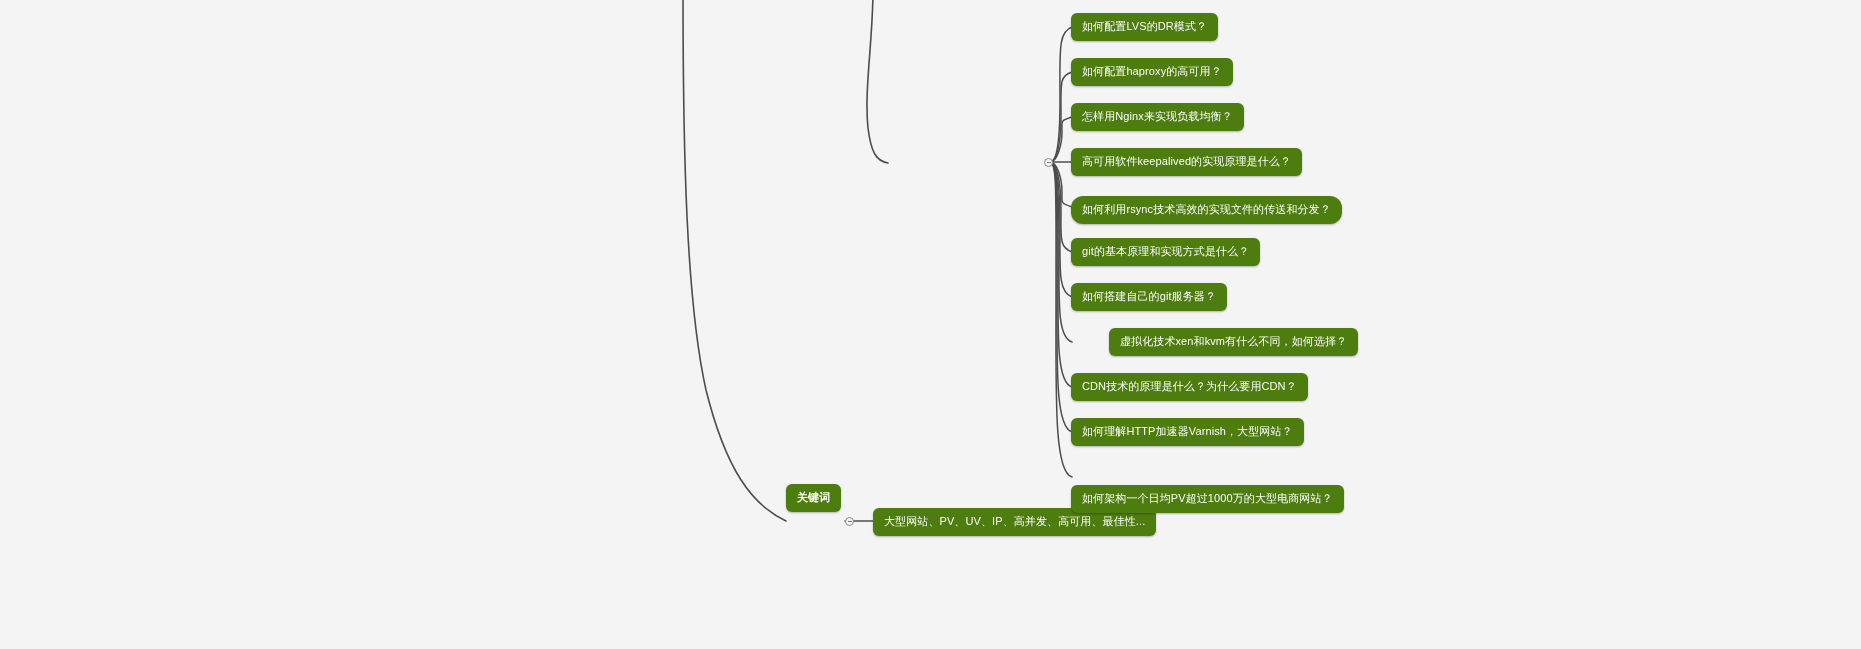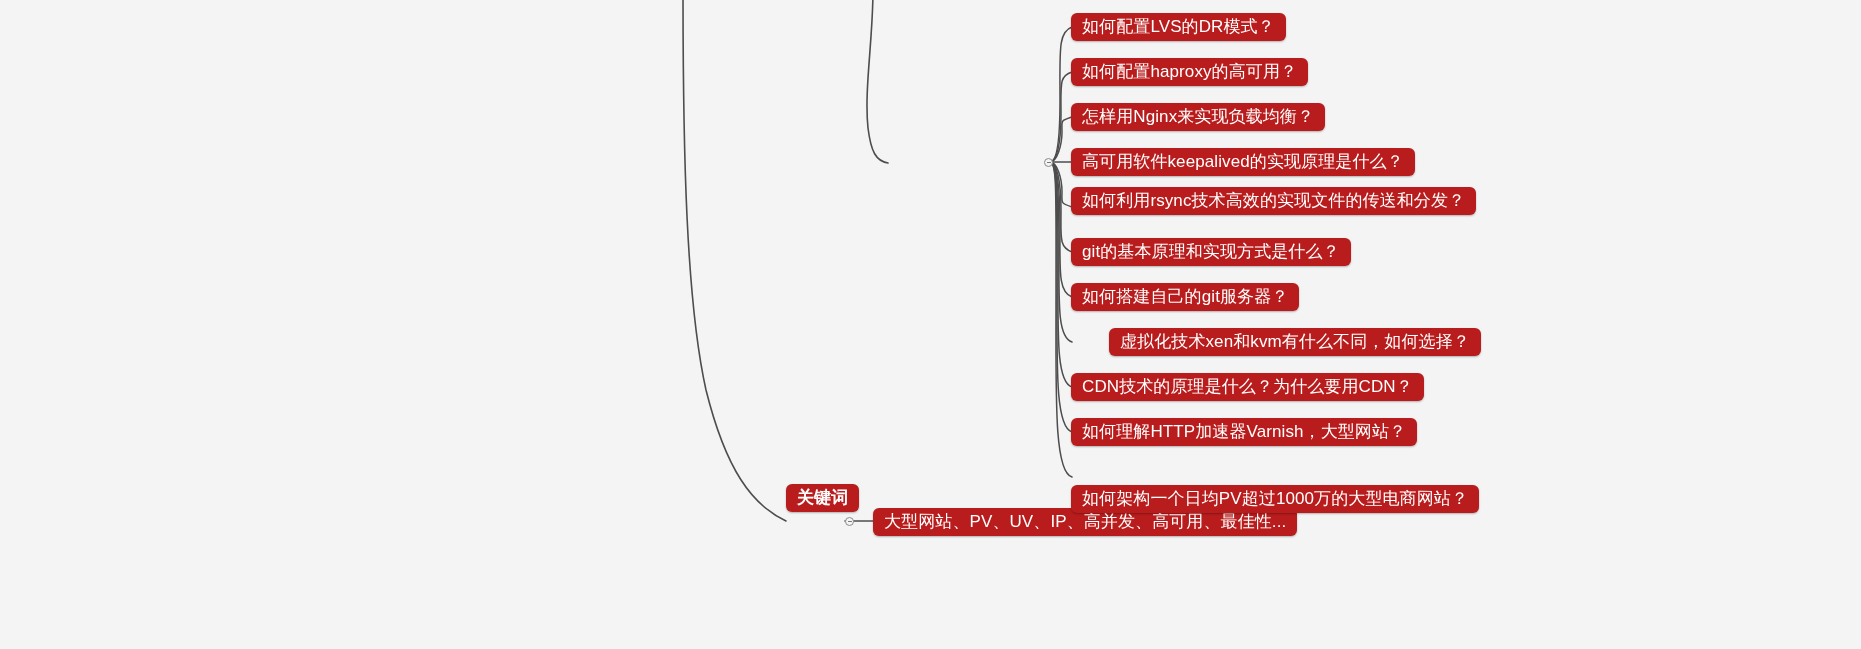--- a/index.html
+++ b/index.html
@@ -24,25 +24,25 @@
   #edges {
     position: absolute;
     left: 0; top: 0;
     width: 1861px;
     height: 649px;
     pointer-events: none;
   }
   .node {
     position: absolute;
     box-sizing: border-box;
-    background: #b91c1c;
+    background: #4d7c0f;
     color: #ffffff;
     border-radius: 6px;
     padding: 5px 11px 6px 11px;
-    font-size: 17px;
+    font-size: 11px;
     line-height: 17px;
     white-space: nowrap;
     box-shadow: 0 1px 2px rgba(0,0,0,0.28);
     letter-spacing: 0.1px;
     font-weight: 400;
   }
   .toggle {
     position: absolute;
     width: 9px;
     height: 9px;
@@ -100,21 +100,21 @@
     <span>大型网站、PV、UV、IP、高并发、高可用、最佳性...</span>
   </div>
 
   <div class="toggle" style="left:1044px; top:158px;"></div>
 
   <div id="children-layer">
       <div class="node" style="left: 1071px; top: 13px;"><span>如何配置LVS的DR模式？</span></div>
       <div class="node" style="left: 1071px; top: 58px;"><span>如何配置haproxy的高可用？</span></div>
       <div class="node" style="left: 1071px; top: 103px;"><span>怎样用Nginx来实现负载均衡？</span></div>
       <div class="node" style="left: 1071px; top: 148px;"><span>高可用软件keepalived的实现原理是什么？</span></div>
-      <div class="node" style="left: 1071px; top: 187px;"><span>如何利用rsync技术高效的实现文件的传送和分发？</span></div>
+      <div class="node" style="left: 1071px; top: 196px; border-radius: 12px;"><span>如何利用rsync技术高效的实现文件的传送和分发？</span></div>
       <div class="node" style="left: 1071px; top: 238px;"><span>git的基本原理和实现方式是什么？</span></div>
       <div class="node" style="left: 1071px; top: 283px;"><span>如何搭建自己的git服务器？</span></div>
       <div class="node" style="left: 1071px; top: 328px; margin-left: 38px;"><span>虚拟化技术xen和kvm有什么不同，如何选择？</span></div>
       <div class="node" style="left: 1071px; top: 373px;"><span>CDN技术的原理是什么？为什么要用CDN？</span></div>
       <div class="node" style="left: 1071px; top: 418px;"><span>如何理解HTTP加速器Varnish，大型网站？</span></div>
       <div class="node" style="left: 1071px; top: 463px; margin-top: 22px;"><span>如何架构一个日均PV超过1000万的大型电商网站？</span></div>
     </div>
 
 </div>
 

